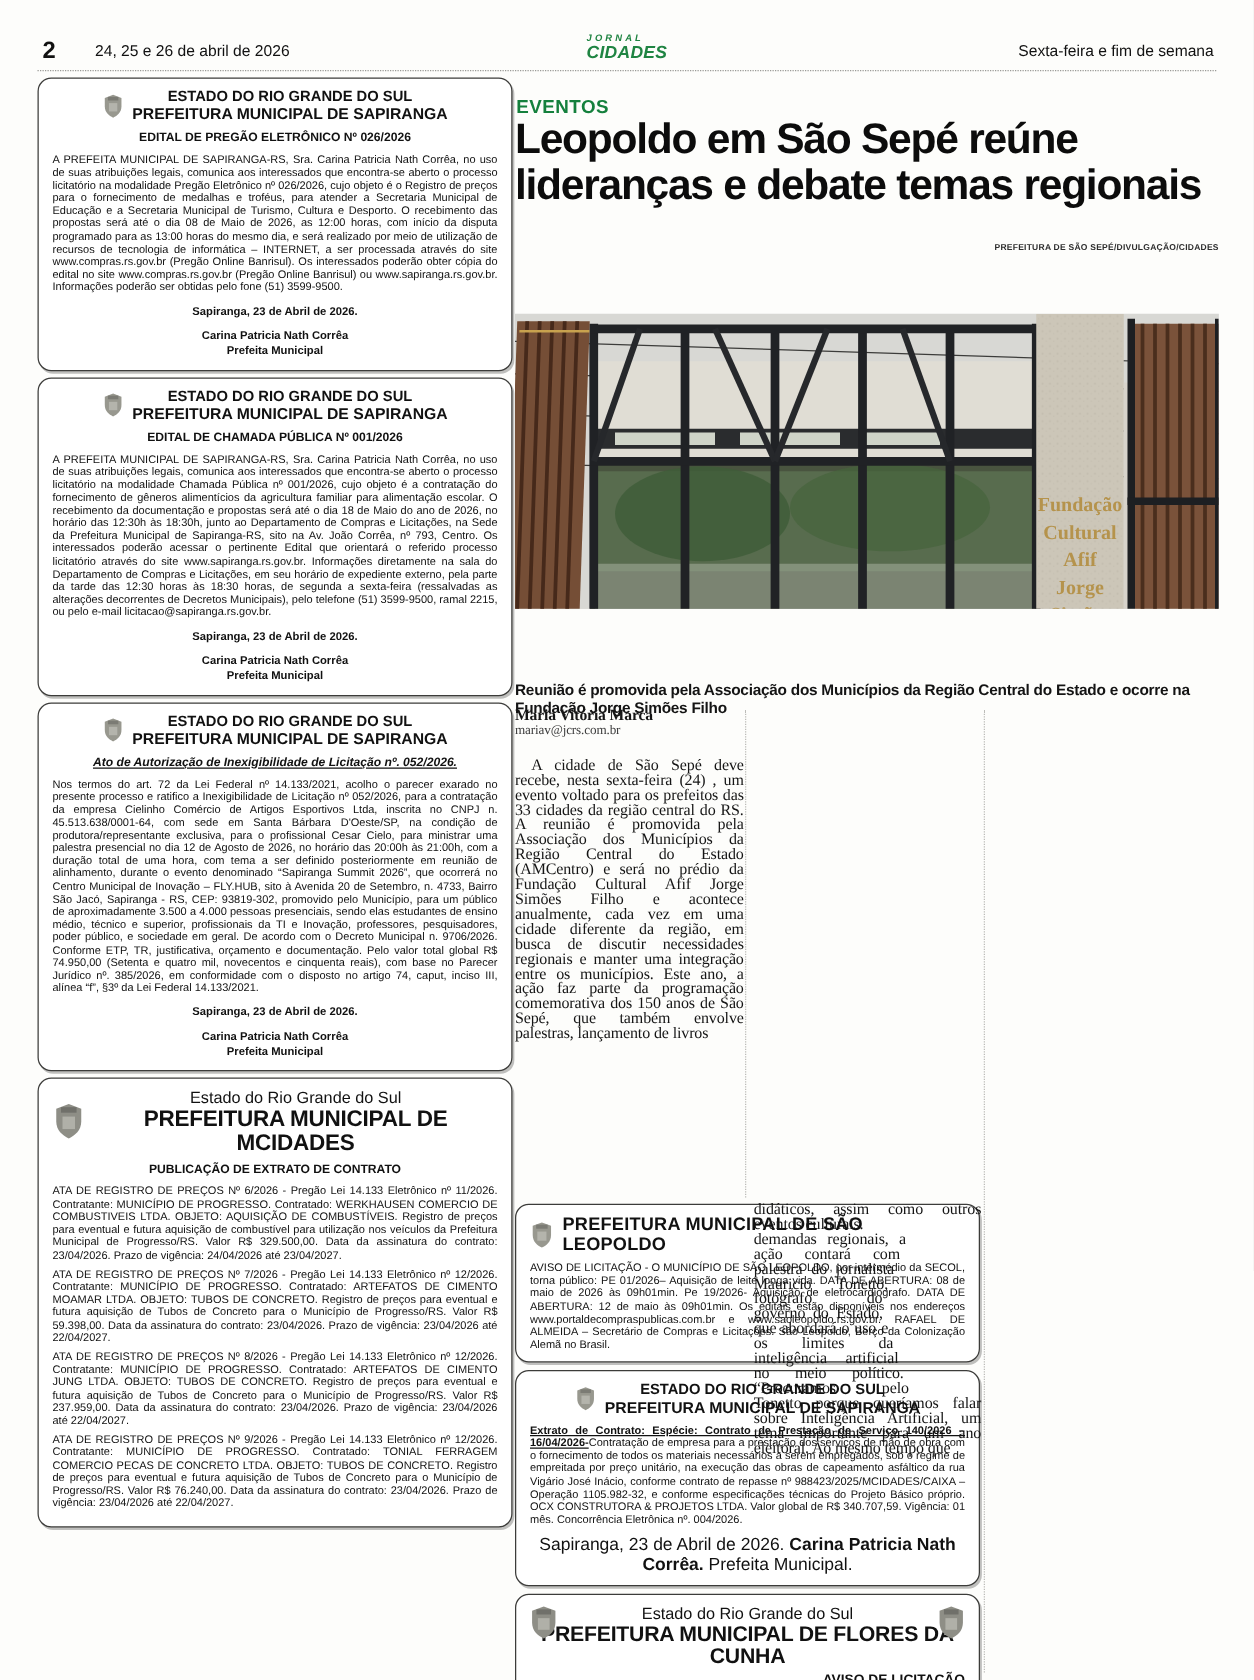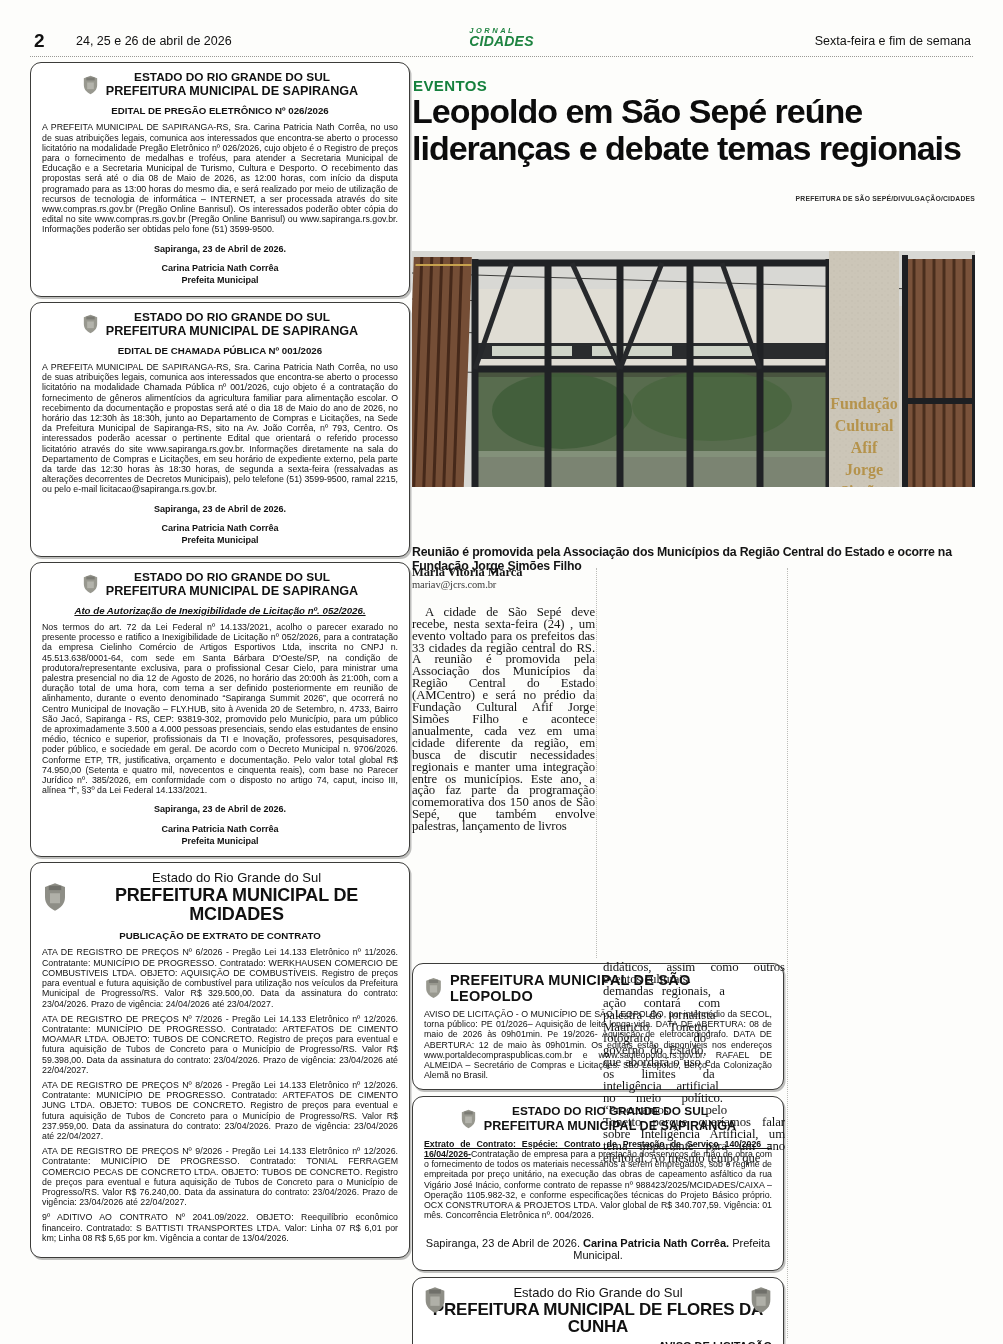--- a/index.html
+++ b/index.html
@@ -49,21 +49,21 @@
   .vsep{position:absolute;border-left:1px dotted #bcbcb8;}
   #vsep1{left:596px;top:568px;height:390px;}
   #vsep2{left:787px;top:568px;height:770px;}
   .wrapR{float:right;width:76px;height:122px;shape-outside:polygon(100% 0,30% 0,0 48%,28% 100%,100% 100%);margin-left:3px;}
   .mapsvg{position:absolute;left:712px;top:670px;z-index:-1;}
   .acolwrap{position:relative;z-index:1;}
   
   .midboxes{position:absolute;left:412px;top:963px;width:372px;}
   .sl-org{font-size:14.5px;font-weight:bold;letter-spacing:.2px;}
   .lead-bu{font-weight:bold;text-decoration:underline;}
-  .sign-inline{text-align:center;font-size:11px;margin-top:17px;}
+  .sign-inline{text-align:center;font-size:14px;margin-top:7px;}
   .flores-title{text-align:right;font-weight:bold;font-size:11px;line-height:1.2;margin:4px 0 7px;}
   .crest-abs{position:absolute;top:8px;}
 </style>
 </head>
 <body>
 
 <div class="page">
 
   <div class="hdr-rule"></div>
   <div class="pagenum">2</div>
@@ -150,21 +150,20 @@
           <div class="st2">Estado do Rio Grande do Sul</div>
           <div class="org2">PREFEITURA MUNICIPAL DE MCIDADES</div>
         </div>
       </div>
       <div class="notice-title">PUBLICAÇÃO DE EXTRATO DE CONTRATO</div>
       <div class="notice-body">
         <p>ATA DE REGISTRO DE PREÇOS Nº 6/2026 - Pregão Lei 14.133 Eletrônico nº 11/2026. Contratante: MUNICÍPIO DE PROGRESSO. Contratado: WERKHAUSEN COMERCIO DE COMBUSTIVEIS LTDA. OBJETO: AQUISIÇÃO DE COMBUSTÍVEIS. Registro de preços para eventual e futura aquisição de combustível para utilização nos veículos da Prefeitura Municipal de Progresso/RS. Valor R$ 329.500,00. Data da assinatura do contrato: 23/04/2026. Prazo de vigência: 24/04/2026 até 23/04/2027.</p>
         <p>ATA DE REGISTRO DE PREÇOS Nº 7/2026 - Pregão Lei 14.133 Eletrônico nº 12/2026. Contratante: MUNICÍPIO DE PROGRESSO. Contratado: ARTEFATOS DE CIMENTO MOAMAR LTDA. OBJETO: TUBOS DE CONCRETO. Registro de preços para eventual e futura aquisição de Tubos de Concreto para o Município de Progresso/RS. Valor R$ 59.398,00. Data da assinatura do contrato: 23/04/2026. Prazo de vigência: 23/04/2026 até 22/04/2027.</p>
         <p>ATA DE REGISTRO DE PREÇOS Nº 8/2026 - Pregão Lei 14.133 Eletrônico nº 12/2026. Contratante: MUNICÍPIO DE PROGRESSO. Contratado: ARTEFATOS DE CIMENTO JUNG LTDA. OBJETO: TUBOS DE CONCRETO. Registro de preços para eventual e futura aquisição de Tubos de Concreto para o Município de Progresso/RS. Valor R$ 237.959,00. Data da assinatura do contrato: 23/04/2026. Prazo de vigência: 23/04/2026 até 22/04/2027.</p>
         <p>ATA DE REGISTRO DE PREÇOS Nº 9/2026 - Pregão Lei 14.133 Eletrônico nº 12/2026. Contratante: MUNICÍPIO DE PROGRESSO. Contratado: TONIAL FERRAGEM COMERCIO PECAS DE CONCRETO LTDA. OBJETO: TUBOS DE CONCRETO. Registro de preços para eventual e futura aquisição de Tubos de Concreto para o Município de Progresso/RS. Valor R$ 76.240,00. Data da assinatura do contrato: 23/04/2026. Prazo de vigência: 23/04/2026 até 22/04/2027.</p>
-        <p>9º ADITIVO AO CONTRATO Nº 2041.09/2022. OBJETO: Reequilíbrio econômico financeiro. Contratado: S BATTISTI TRANSPORTES LTDA. Valor: Linha 07 R$ 6,01 por km; Linha 08 R$ 5,65 por km. Vigência a contar de 13/04/2026.</p>
       </div>
     </div>
 
   </div>
 
   <div class="kicker">EVENTOS</div>
   <h1 class="headline" style="margin:0">Leopoldo em São Sepé reúne lideranças e debate temas regionais</h1>
   <div class="credit">PREFEITURA DE SÃO SEPÉ/DIVULGAÇÃO/CIDADES</div>
 
   <div class="photo">

